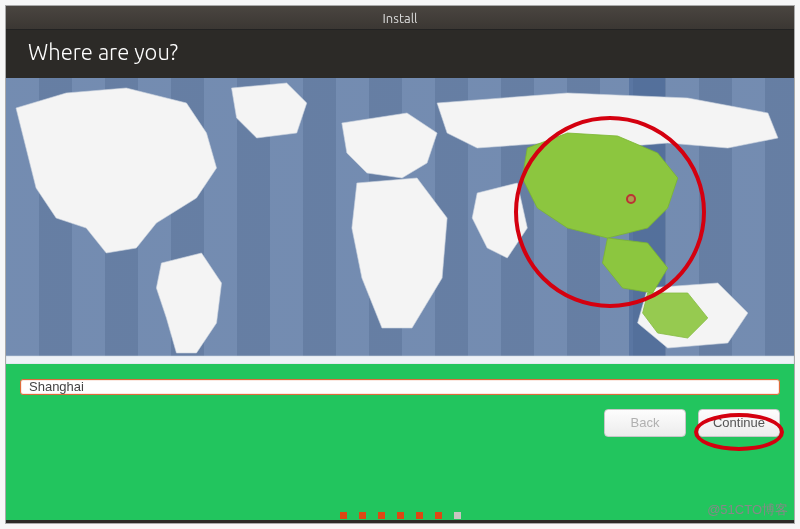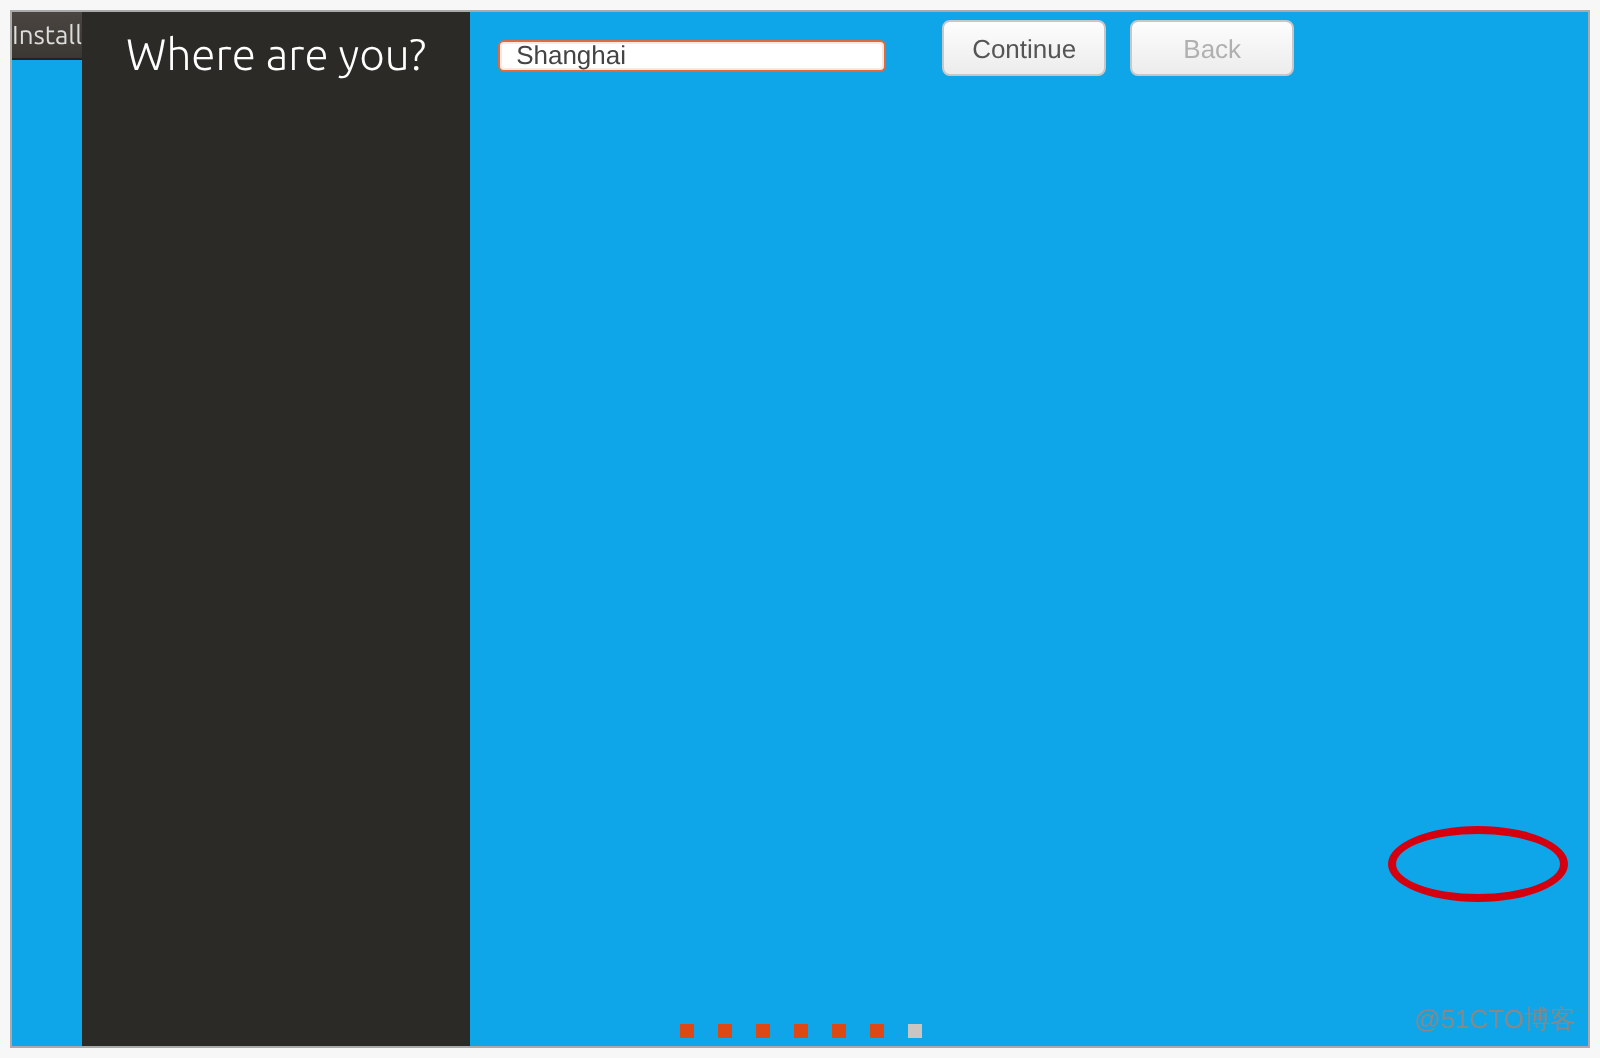--- a/index.html
+++ b/index.html
@@ -8,23 +8,23 @@
       height: 529px;
       font-family: Ubuntu, "Segoe UI", sans-serif;
       background: #f7f7f7;
       position: relative;
       overflow: hidden;
     }
     .frame {
       position: absolute;
       left: 5px; top: 5px; right: 5px; bottom: 5px;
       border: 1px solid #aaa;
-      background: #0ea5e9;
+      background: #22c55e;
       display: flex;
-      flex-direction: row;
+      flex-direction: column;
     }
     .titlebar {
       background: linear-gradient(#4a4540, #3b3733);
       color: #ddd;
       text-align: center;
       font-size: 13px;
       line-height: 24px;
       height: 24px;
       border-bottom: 1px solid #222;
     }
@@ -185,22 +185,22 @@
     </svg>
     <div class="marker"></div>
     <div class="annot-circle annot-map"></div>
   </div>
 
   <div class="input-zone">
     <input class="tz-input" type="text" value="Shanghai" style="">
   </div>
 
   <div class="button-row">
+    <button class="btn" disabled="">Back</button>
     <button class="btn">Continue</button>
-    <button class="btn" disabled="">Back</button>
   </div>
 
   <div class="footer-line"></div>
 </div>
 
 <div class="annot-btn"></div>
 
 <div class="dots">
   <div class="dot"></div>
   <div class="dot"></div>

